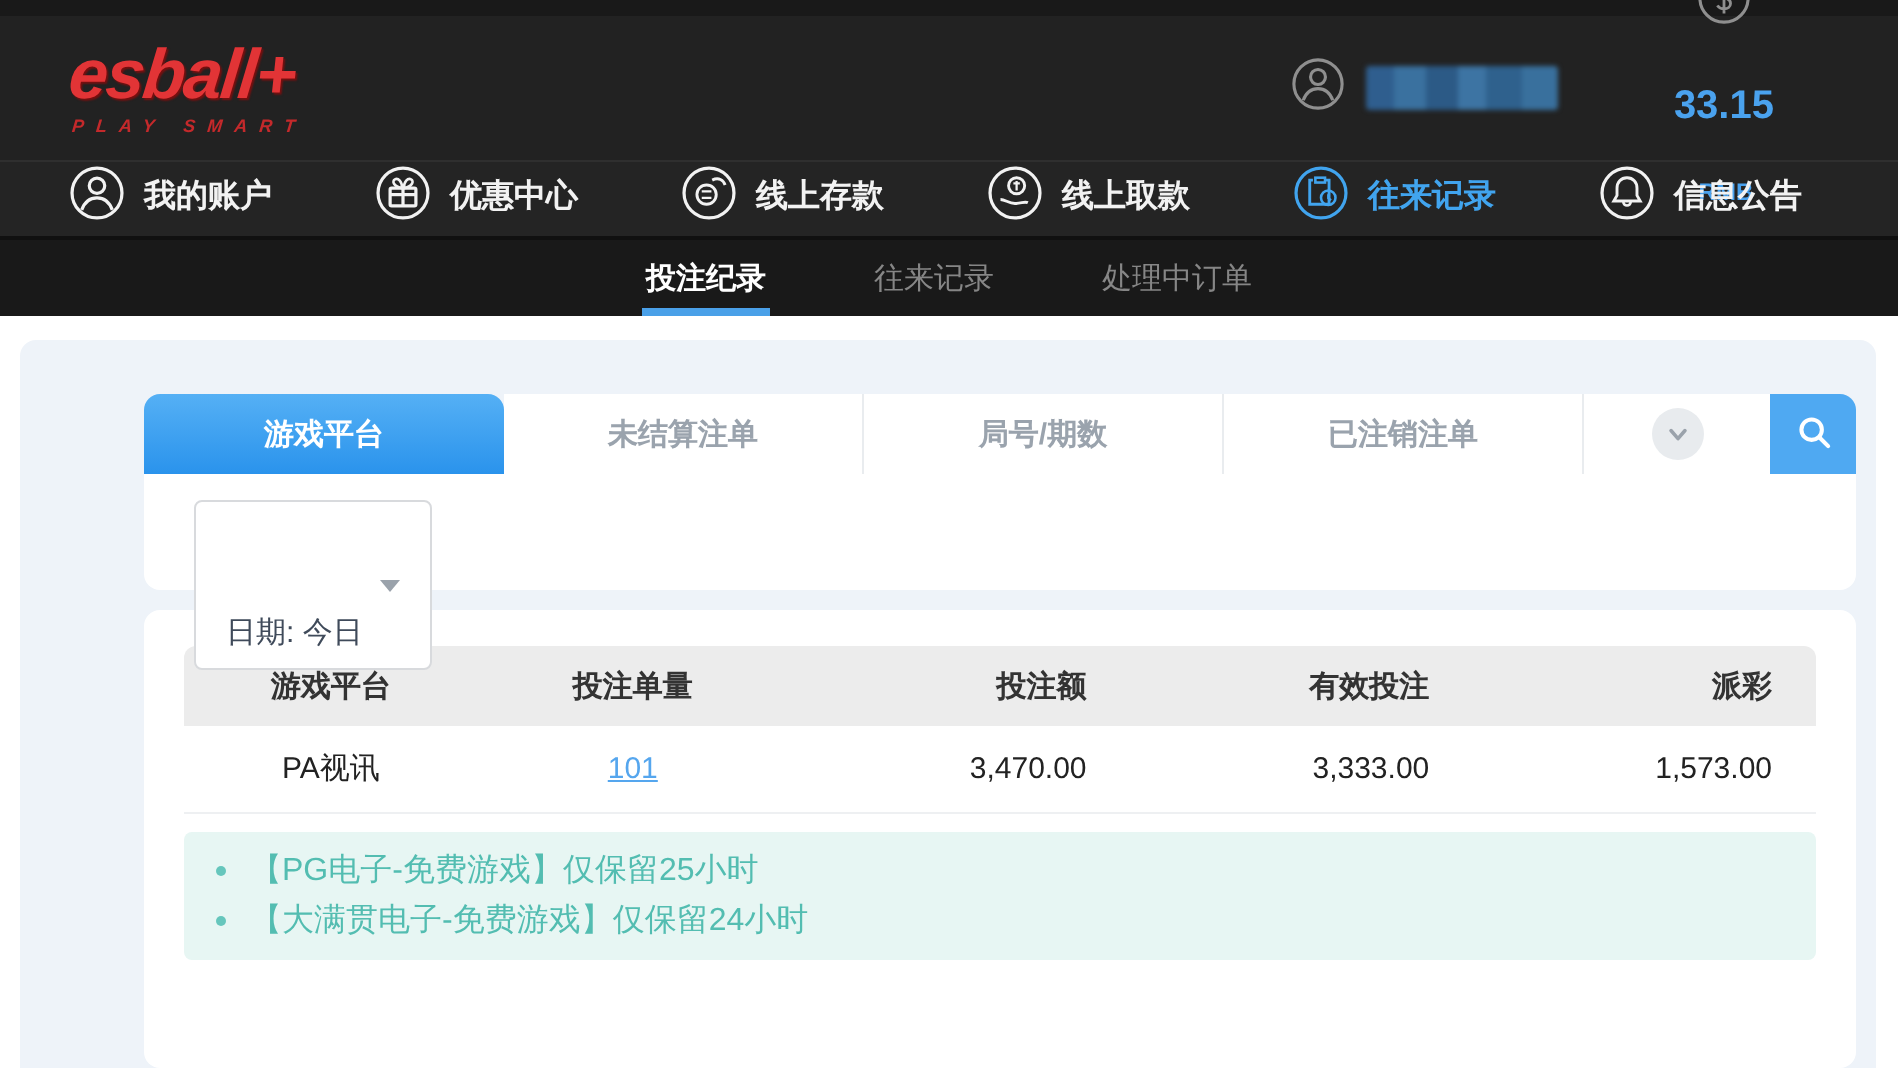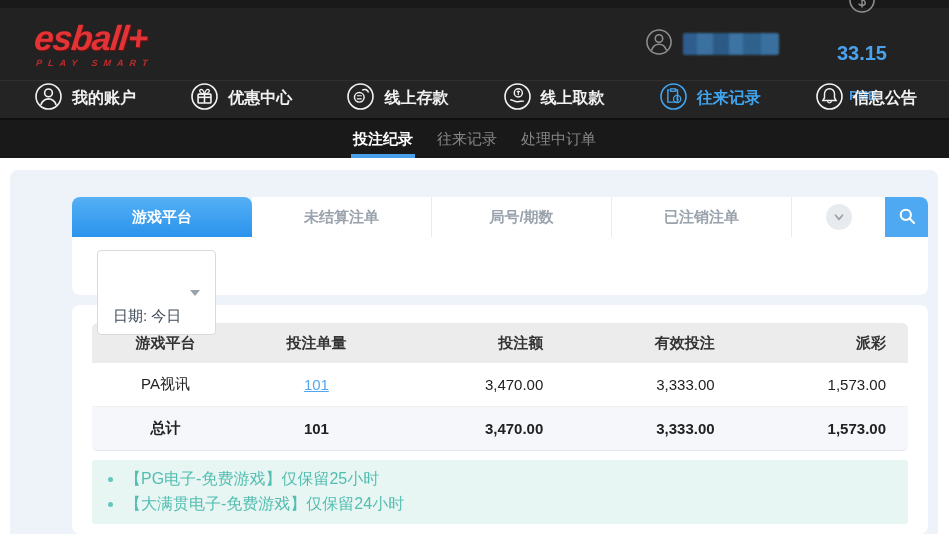--- a/index.html
+++ b/index.html
@@ -20,29 +20,29 @@
   .user-block svg { color:#8f8f8f; }
   .masked-name { width:96px; height:22px; border-radius:2px; filter:blur(1.2px);
       background:linear-gradient(90deg,#2f5e8e 0 14px,#3a719f 14px 30px,#2c5a86 30px 46px,#3d74a3 46px 60px,#2f618d 60px 78px,#39709d 78px 96px); }
   .balance-block { display:flex; align-items:center; gap:24px; cursor:pointer;flex-direction:column; }
   .balance-block svg { color:#8f8f8f; }
   .balance-amount { font-size:20px; font-weight:700; color:#4aa2ee; }
   .balance-currency { font-size:12px; font-weight:700; color:#4aa2ee; margin-left:2px; }
 
   
   .mainnav { height:38px; background:#242424; border-top:1px solid #2f2f2f;
-             display:flex; align-items:center; justify-content:space-between; padding:0 32px 2px 34px; }
+             display:flex; align-items:center; justify-content:space-between; padding:0 48px 2px 34px; }
   .nav-item { display:flex; align-items:center; gap:9px; color:#f2f2f2; font-size:16px;
               font-weight:700; cursor:pointer; }
   .nav-item svg { color:#f2f2f2; }
   .nav-item.active, .nav-item.active svg { color:#41a4ee; }
 
   
   .subnav { height:40px; background:#191919; border-top:2px solid #101010;
-            display:flex; justify-content:center; gap:20px; }
+            display:flex; justify-content:center; gap:50px; }
   .subnav-item { position:relative; display:flex; align-items:center; color:#868686;
                  font-size:15px; cursor:pointer; padding:0 2px; }
   .subnav-item.active { color:#fff; font-weight:700; }
   .subnav-item.active::after { content:""; position:absolute; left:0; right:0; bottom:0;
                  height:4px; background:#4aa0e8; }
 
   
   .content-outer { height:376px; background:#fff; }
   .content-panel { margin:12px 11px 0 10px; height:448px; background:#eef3f9;
                    border-radius:8px 8px 0 0; padding-top:27px;padding-left:42px; }
@@ -262,27 +262,20 @@
           <tbody>
             <tr>
               <td class="c1">PA视讯</td>
               <td class="c2">
                 <a class="count-link">101</a>
               </td>
               <td class="c3">3,470.00</td>
               <td class="c4">3,333.00</td>
               <td class="c5">1,573.00</td>
             </tr>
-            <tr class="total">
-              <td class="c1">总计</td>
-              <td class="c2">101</td>
-              <td class="c3">3,470.00</td>
-              <td class="c4">3,333.00</td>
-              <td class="c5">1,573.00</td>
-            </tr>
           </tbody>
         </table>
 
         <div class="notes">
           <div class="note-line">
             <span class="note-bullet"></span>
             <span class="note-text">【PG电子-免费游戏】仅保留25小时</span>
           </div>
           <div class="note-line">
             <span class="note-bullet"></span>

